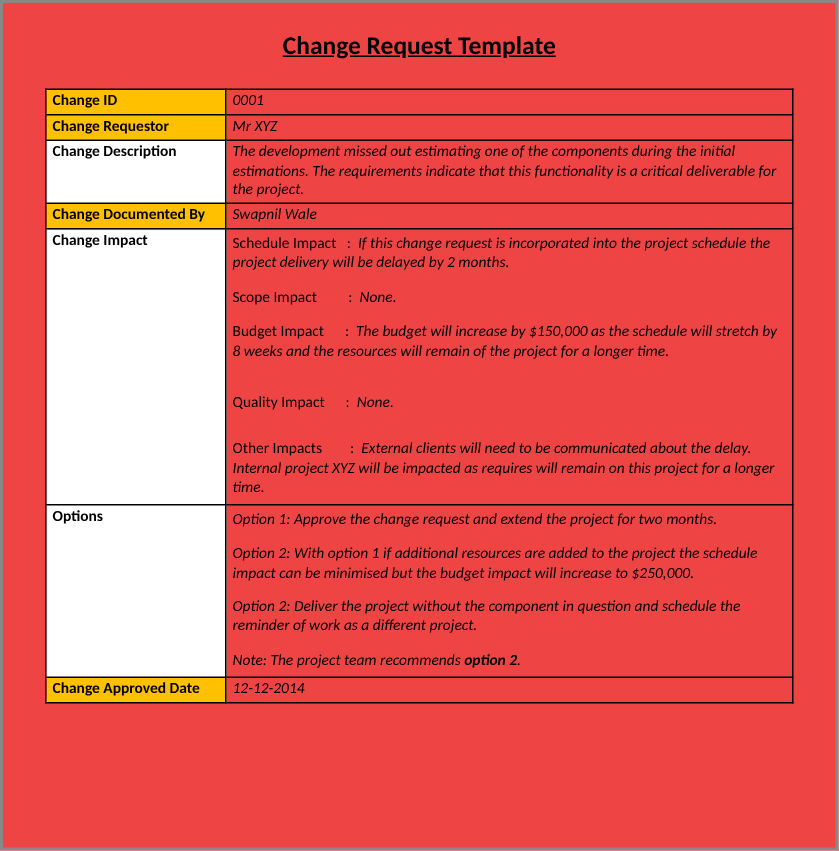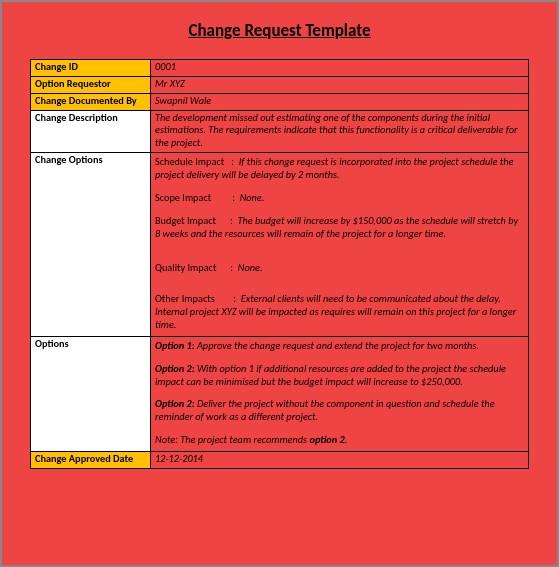--- a/index.html
+++ b/index.html
@@ -44,51 +44,51 @@
   }
   td.label.hl { background: #ffc000; }
   td.value { font-style: italic; }
   .sub-row { margin: 2px 0 10px 0; }
   .sub-row.last { margin-bottom: 2px; }
   .sub-head { font-weight: normal; font-style: normal; display: inline; }
   .colon { font-style: normal; }
   .sub-body { font-style: italic; display: inline; }
   .opt { margin: 2px 0 10px 0; }
   .opt.last { margin-bottom: 2px; }
-  .opt-head { font-weight: bold; font-style: italic; display: inline; }
+  .opt-head { font-weight: normal; font-style: italic; display: inline; }
   .opt-body { font-style: italic; display: inline; }
   .note { font-style: italic; }
   .note b { font-weight: bold; }
 </style>
 </head>
 <body>
 
 <div class="page">
   <div class="title">Change Request Template</div>
 
   <table class="cr">
     <tbody>
         <tr>
       <td class="label hl">Change ID</td>
       <td class="value">0001</td>
     </tr>
     <tr>
-      <td class="label hl">Option Requestor</td>
+      <td class="label hl">Change Requestor</td>
       <td class="value">Mr XYZ</td>
+    </tr>
+    <tr>
+      <td class="label">Change Description</td>
+      <td class="value">The development missed out estimating one of the components during the initial estimations. The requirements indicate that this functionality is a critical deliverable for the project.</td>
     </tr>
     <tr>
       <td class="label hl">Change Documented By</td>
       <td class="value">Swapnil Wale</td>
     </tr>
     <tr>
-      <td class="label">Change Description</td>
-      <td class="value">The development missed out estimating one of the components during the initial estimations. The requirements indicate that this functionality is a critical deliverable for the project.</td>
-    </tr>
-    <tr>
-      <td class="label">Change Options</td>
+      <td class="label">Change Impact</td>
       <td class="value">
         <div class="sub-row">
           <span class="sub-head">Schedule Impact</span><span class="colon">&nbsp;&nbsp;&nbsp;: &nbsp;</span><span class="sub-body">If this change request is incorporated into the project schedule the project delivery will be delayed by 2 months.</span>
         </div>
         <div class="sub-row">
           <span class="sub-head">Scope Impact</span><span class="colon">&nbsp;&nbsp;&nbsp;&nbsp;&nbsp;&nbsp;&nbsp;&nbsp;&nbsp;: &nbsp;</span><span class="sub-body">None.</span>
         </div>
         <div class="sub-row" style="margin-bottom:22px">
           <span class="sub-head">Budget Impact</span><span class="colon">&nbsp;&nbsp;&nbsp;&nbsp;&nbsp;&nbsp;: &nbsp;</span><span class="sub-body">The budget will increase by $150,000 as the schedule will stretch by 8 weeks and the resources will remain of the project for a longer time.</span>
         </div>

